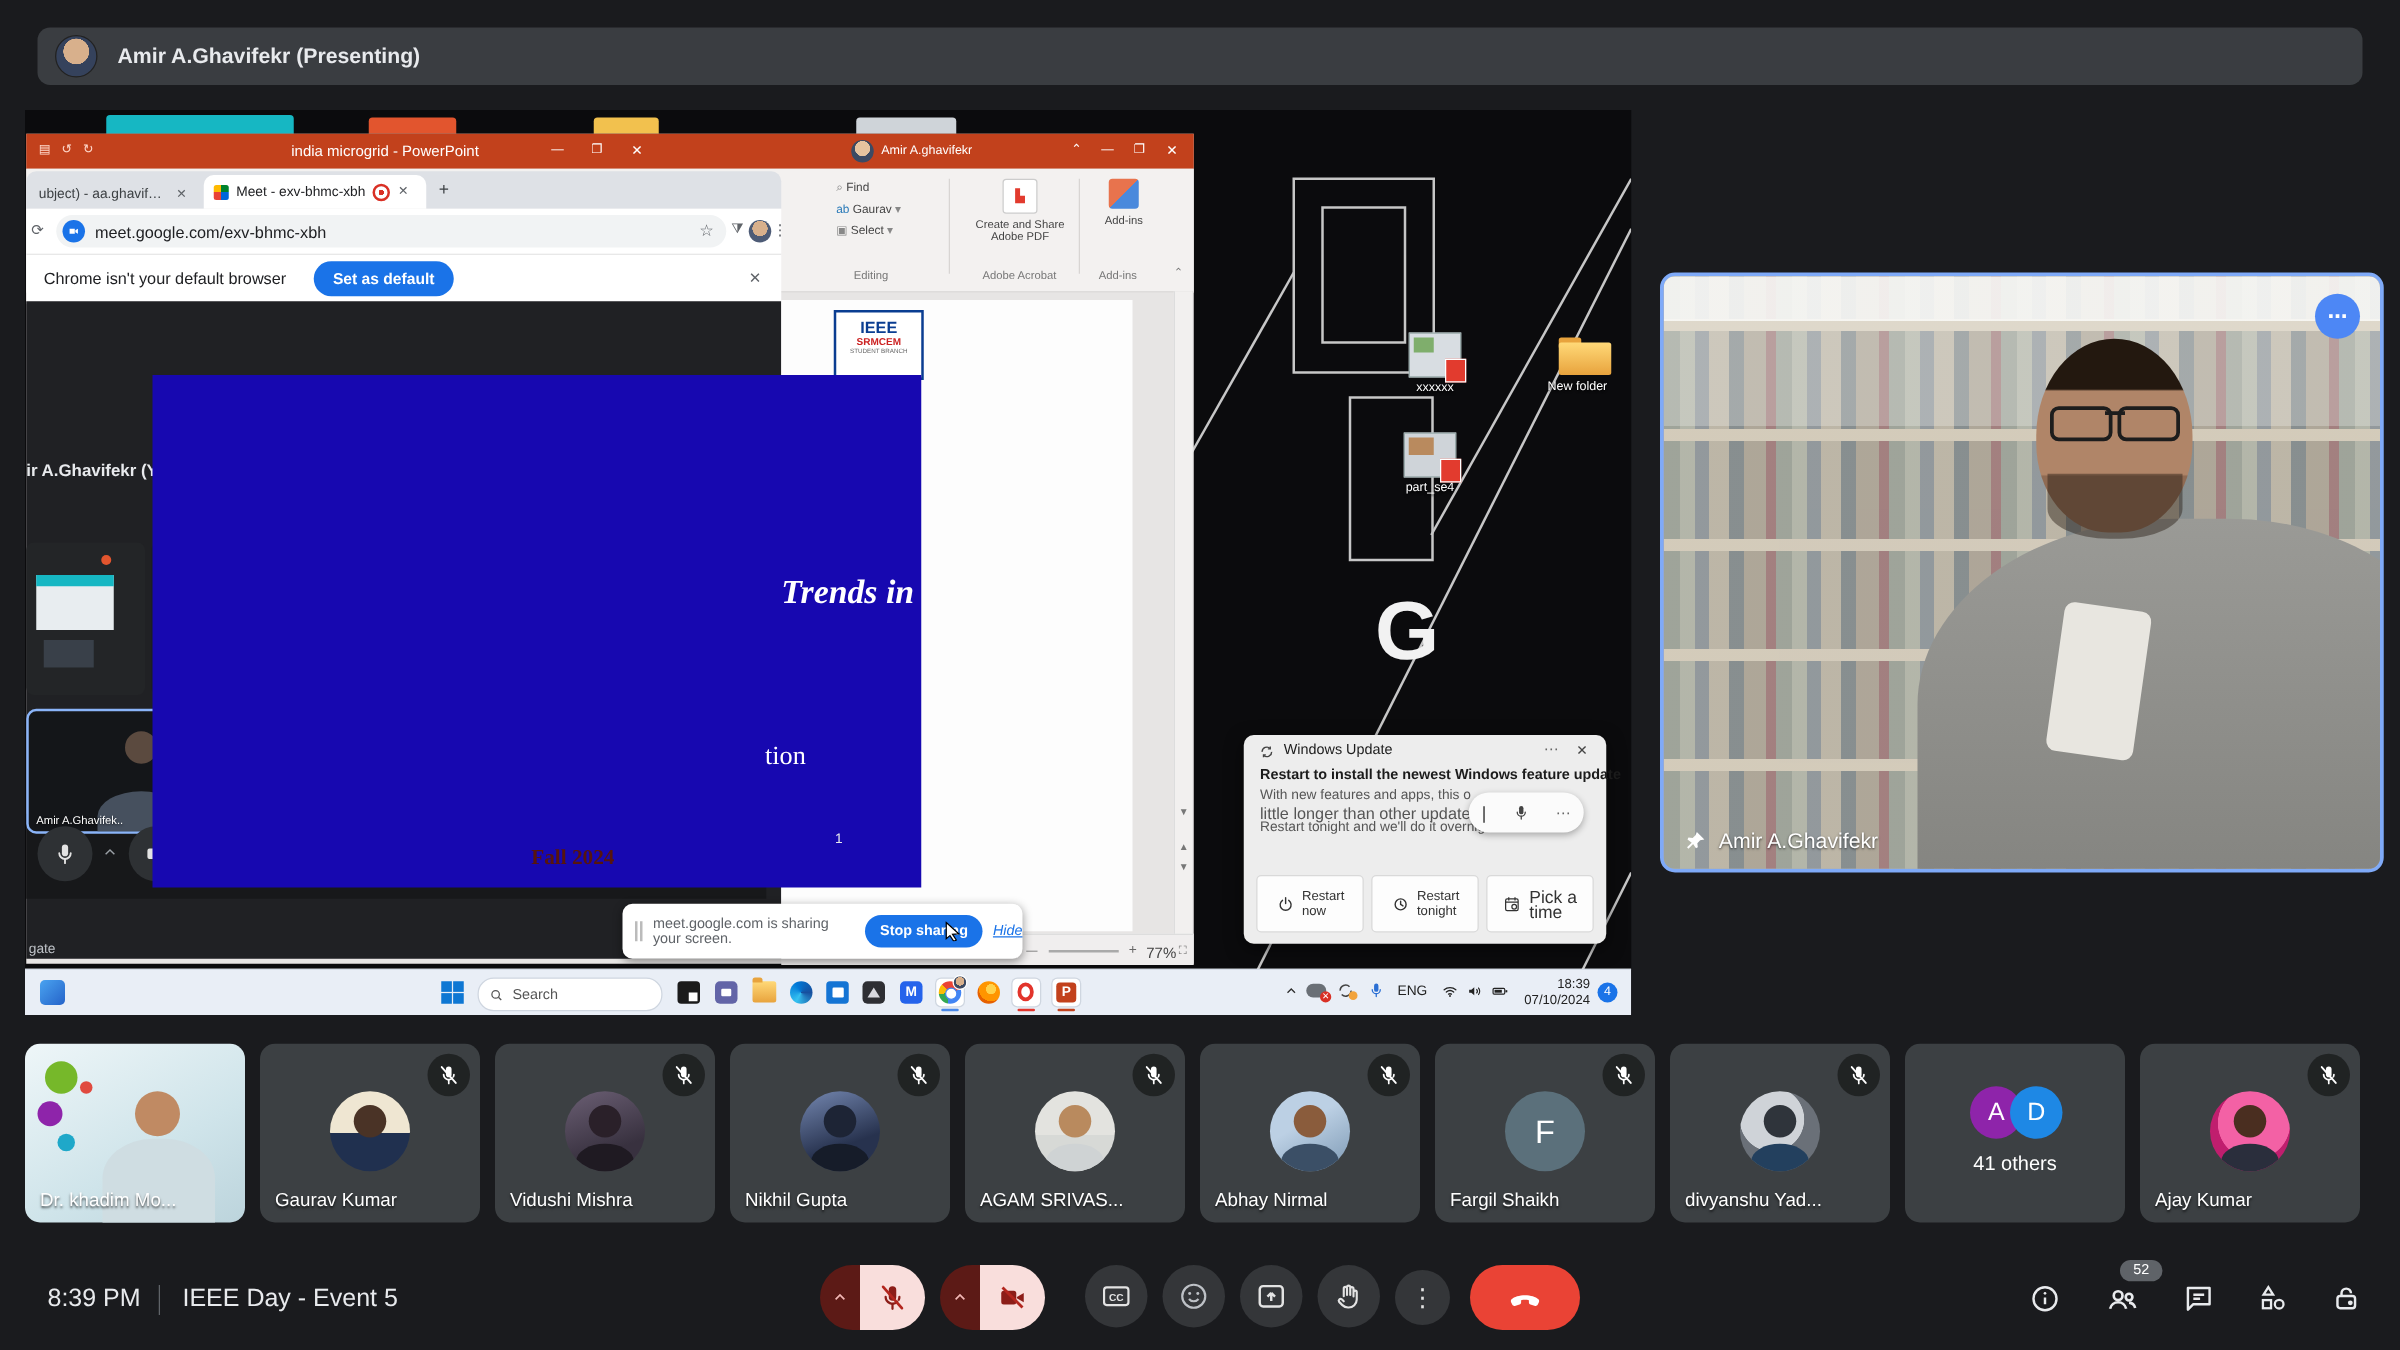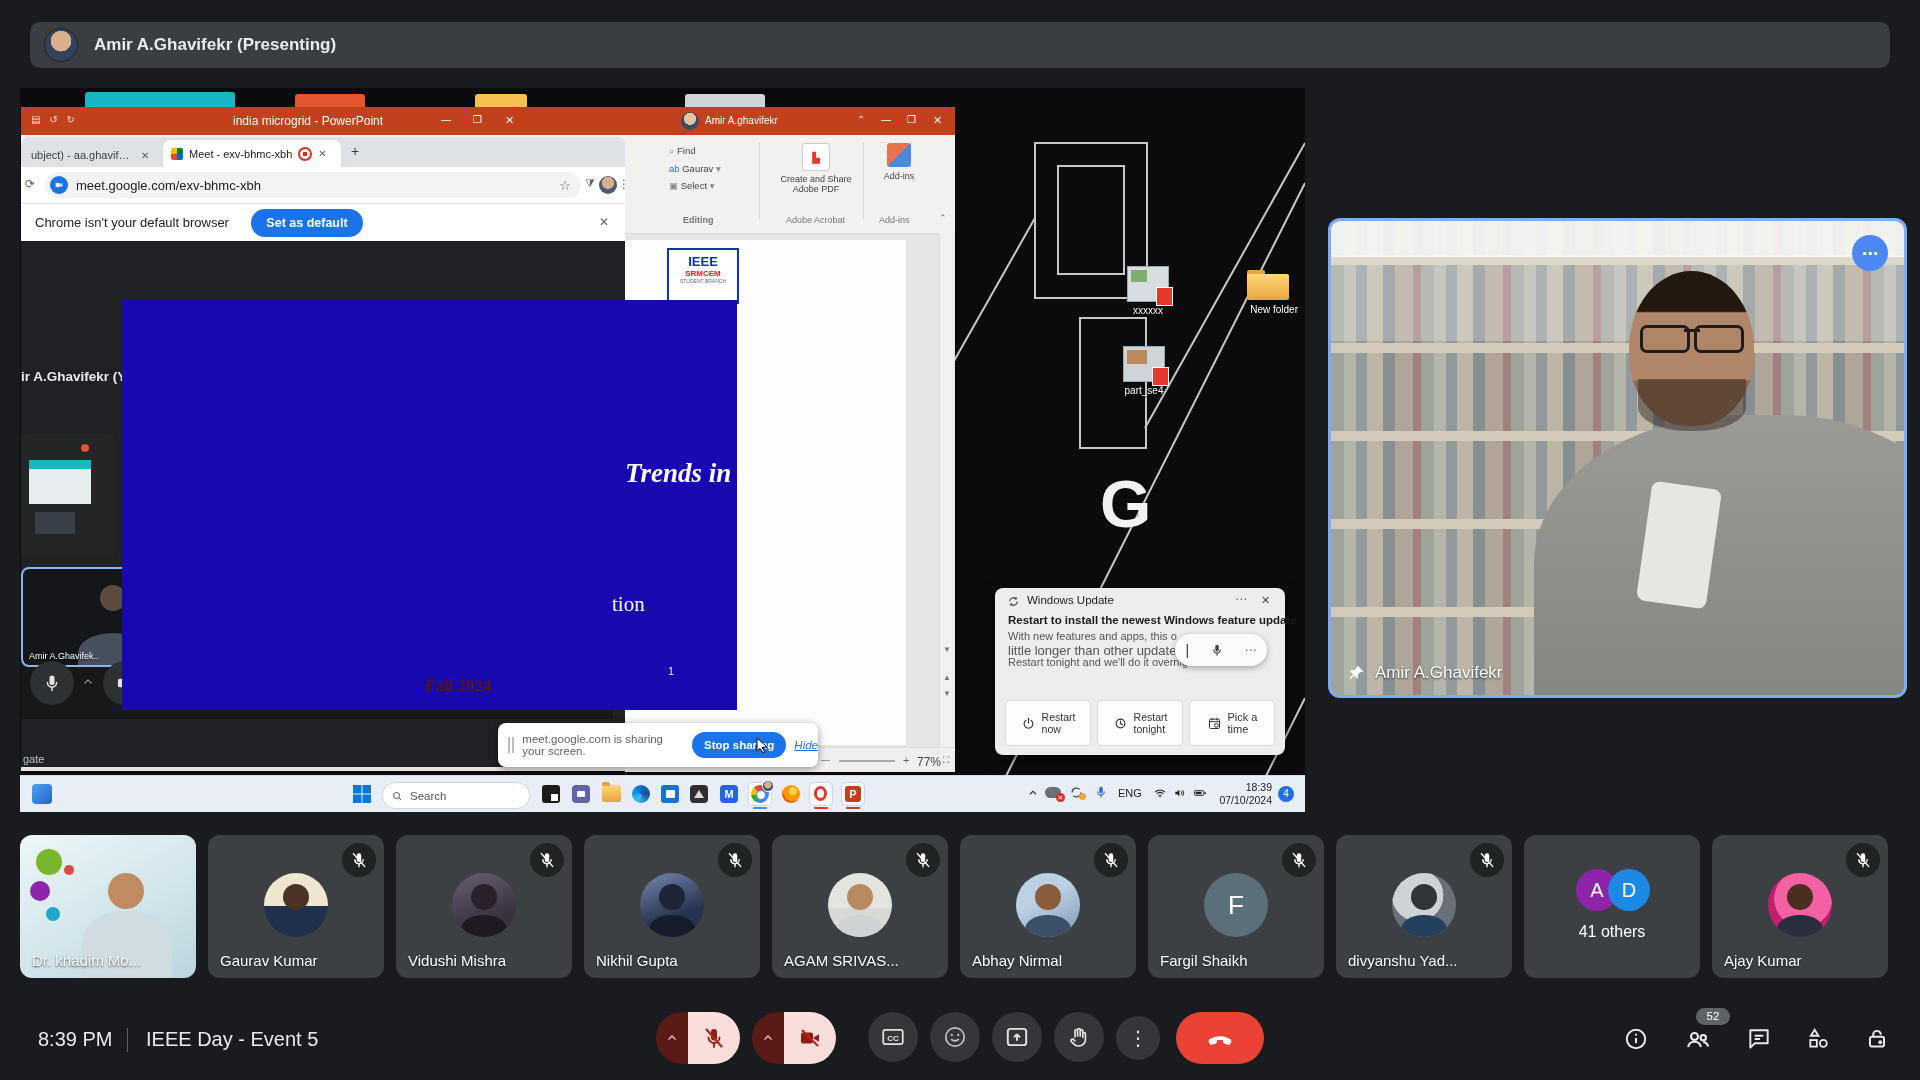--- a/index.html
+++ b/index.html
@@ -84,21 +84,21 @@
       </div>
       <div style="font-size:10px;color:#fff;text-shadow:0 1px 2px #000;margin-top:3px;">xxxxxx</div>
     </div>
     <div class="a" style="left:1095px;top:258px;width:58px;text-align:center;">
       <div style="position:relative;width:40px;height:34px;margin:0 auto;background:#cfd4d9;border:1px solid #9aa;">
         <div style="position:absolute;left:3px;top:3px;width:20px;height:14px;background:#b98a5e;"></div>
         <div style="position:absolute;right:-5px;bottom:-5px;width:15px;height:17px;background:#e23b2e;border:1px solid #fff;"></div>
       </div>
       <div style="font-size:10px;color:#fff;text-shadow:0 1px 2px #000;margin-top:3px;">part_se4</div>
     </div>
-    <div class="a" style="left:1218px;top:182px;width:60px;text-align:right;">
+    <div class="a" style="left:1218px;top:182px;width:60px;text-align:left;">
       <div style="position:relative;width:42px;height:30px;margin:0 auto;">
         <div style="position:absolute;left:0;top:0;width:18px;height:8px;background:#e8a33d;border-radius:2px 2px 0 0;"></div>
         <div style="position:absolute;left:0;top:4px;width:42px;height:26px;background:linear-gradient(180deg,#ffd978,#e8a33d);border-radius:2px;"></div>
       </div>
       <div style="font-size:10px;color:#fff;text-shadow:0 1px 2px #000;margin-top:4px;">New folder</div>
     </div>
 
     <div class="a" style="left:65px;top:4px;width:150px;height:15px;background:#16b7c3;border-radius:3px 3px 0 0;"></div>
     <div class="a" style="left:275px;top:6px;width:70px;height:13px;background:#e2552e;border-radius:3px 3px 0 0;"></div>
     <div class="a" style="left:455px;top:6px;width:52px;height:13px;background:#f2c14e;border-radius:3px 3px 0 0;"></div>
@@ -131,21 +131,21 @@
           <div style="width:26px;height:26px;margin:0 auto 3px;background:#fff;border:1px solid #ccc;border-radius:3px;display:flex;align-items:center;justify-content:center;">
             <span style="color:#e23b2e;font-weight:700;font-size:10px;">▙</span>
           </div>
           <span>Create and Share Adobe PDF</span>
         </div>
         <div class="a" style="left:842px;top:8px;width:1px;height:76px;background:#d8d5d3;"></div>
         <div class="a" style="left:850px;top:8px;width:56px;text-align:center;font-size:9px;color:#444;">
           <div style="width:24px;height:24px;margin:0 auto 4px;background:linear-gradient(135deg,#e8734d 0 50%,#4a89dc 50%);border-radius:3px;"></div>
           <span>Add-ins</span>
         </div>
-        <div class="a" style="left:662px;top:80px;font-size:9px;color:#777;font-weight:bold;">Editing</div>
+        <div class="a" style="left:662px;top:80px;font-size:9px;color:#777;">Editing</div>
         <div class="a" style="left:765px;top:80px;font-size:9px;color:#777;">Adobe Acrobat</div>
         <div class="a" style="left:858px;top:80px;font-size:9px;color:#777;">Add-ins</div>
         <div class="a" style="left:918px;top:78px;font-size:9px;color:#777;">⌃</div>
       </div>
 
       <div class="a" style="left:918px;top:126px;width:14px;height:515px;background:#f2f0ef;border-left:1px solid #ddd;">
         <div style="position:absolute;left:3px;top:412px;font-size:8px;color:#777;">▼</div>
         <div style="position:absolute;left:3px;top:440px;font-size:8px;color:#777;">▲</div>
         <div style="position:absolute;left:3px;top:456px;font-size:8px;color:#777;">▼</div>
       </div>
@@ -449,21 +449,21 @@
             <path d="M12 8v4l3 2"></path>
           </svg>
         <span style="font-size:10.5px;line-height:12px;"><span>Restart</span><br><span>tonight</span></span>
       </div>
       <div class="winbtn" style="position:absolute;left:194px;top:112px;width:84px;height:44px;">
         <svg width="15" height="15" viewBox="0 0 24 24" fill="none" stroke="#333" stroke-width="1.6">
             <rect x="4" y="5" width="16" height="15" rx="2"></rect>
             <path d="M4 9h16M8 3v4M16 3v4"></path>
             <circle cx="15" cy="15" r="3"></circle>
           </svg>
-        <span style="font-size:11px;line-height:12px;"><span>Pick a</span><br><span>time</span></span>
+        <span style="font-size:14px;line-height:12px;"><span>Pick a</span><br><span>time</span></span>
       </div>
     </div>
 
     <div class="a" style="left:0;top:687px;width:1285px;height:37px;background:#e9eef6;border-top:1px solid #d6dde8;z-index:9;">
       <div style="position:absolute;left:12px;top:8px;width:20px;height:20px;border-radius:4px;background:linear-gradient(135deg,#4aa3f0,#2563c9);"></div>
       <svg width="20" height="20" viewBox="0 0 20 20" style="position:absolute;left:332px;top:8px;">
           <rect x="1" y="1" width="8.5" height="8.5" fill="#0e77d3"></rect>
           <rect x="10.5" y="1" width="8.5" height="8.5" fill="#0e77d3"></rect>
           <rect x="1" y="10.5" width="8.5" height="8.5" fill="#0e77d3"></rect>
           <rect x="10.5" y="10.5" width="8.5" height="8.5" fill="#0e77d3"></rect>

